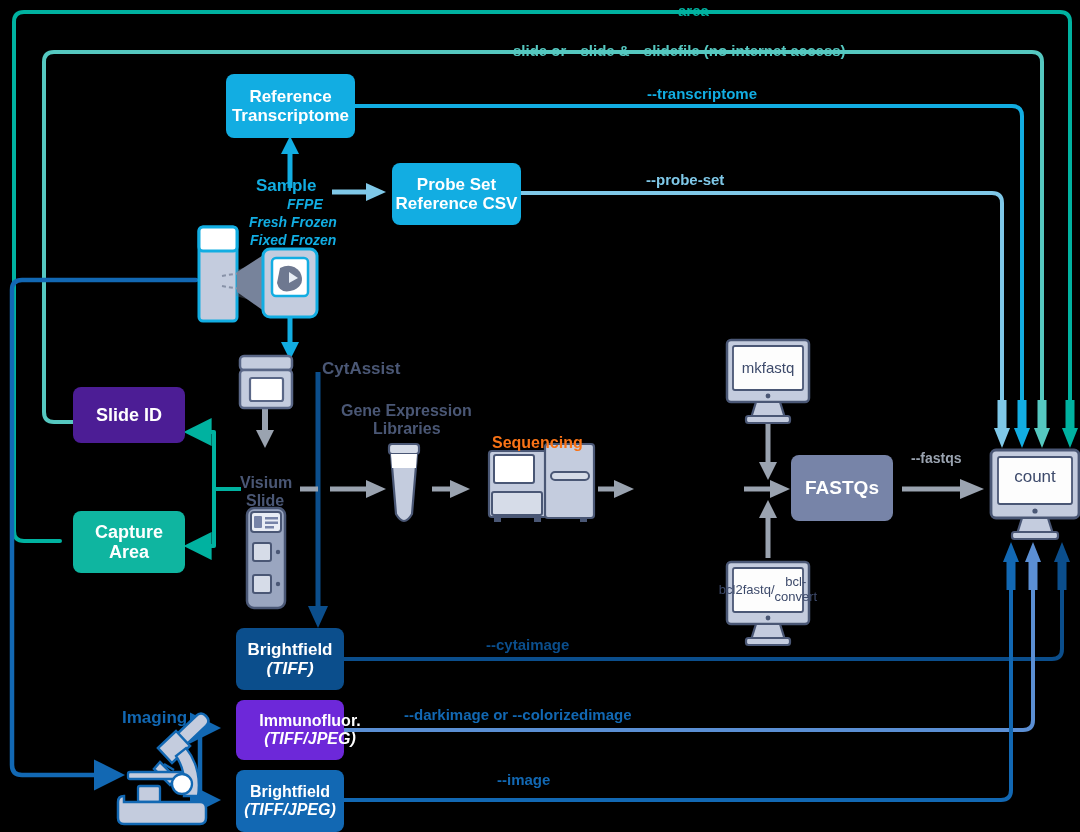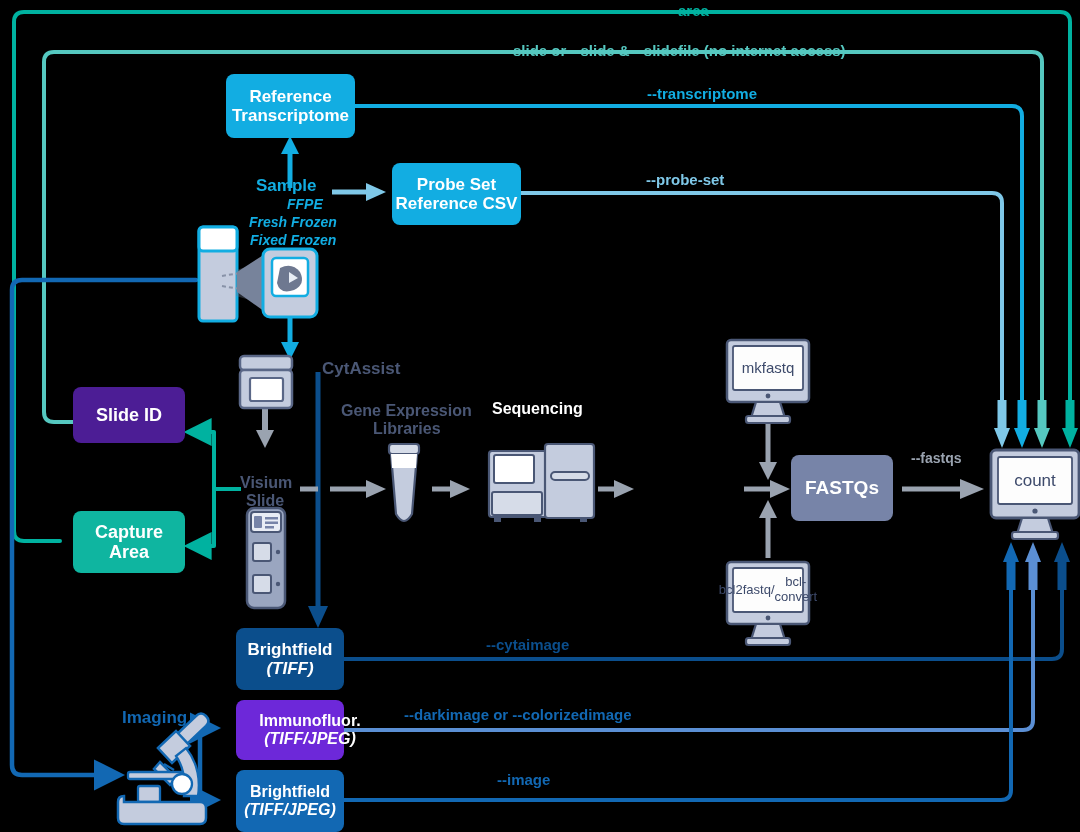--- a/index.html
+++ b/index.html
@@ -298,21 +298,21 @@
     <span class="sub">(TIFF/JPEG)</span>
   </div>
 
   <div class="mon-text" style="left:733px;top:346px;width:70px;height:44px;font-size:15px;">
     <span>mkfastq</span>
   </div>
   <div class="mon-text" style="left:731px;top:568px;width:74px;height:44px;font-size:13px;flex-direction:row;">
     <span>bcl2fastq/</span>
     <span>bcl-convert</span>
   </div>
-  <div class="mon-text" style="left:998px;top:457px;width:74px;height:47px;font-size:17px;">
+  <div class="mon-text" style="left:998px;top:440px;width:74px;height:47px;font-size:17px;align-items:flex-end;">
     <span>count</span>
   </div>
 
   <div class="lbl" style="left:668px;top:2px;font-size:15px;color:#00B2A0;">--area</div>
 
   <div class="lbl" style="left:503px;top:42px;font-size:15px;color:#55C8C0;">--slide or --slide &amp; --slidefile (no internet access)</div>
 
   <div class="lbl" style="left:647px;top:85px;font-size:15px;color:#12ADE2;">--transcriptome</div>
 
   <div class="lbl" style="left:646px;top:171px;font-size:15px;color:#7FC8E8;">--probe-set</div>
@@ -331,17 +331,17 @@
   <div class="lbl it" style="left:250px;top:232px;font-size:14px;color:#12ADE2;">Fixed Frozen</div>
 
   <div class="lbl" style="left:322px;top:359px;font-size:17px;color:#4A5775;">CytAssist</div>
 
   <div class="lbl" style="left:240px;top:474px;font-size:16px;color:#4A5775;">Visium</div>
   <div class="lbl" style="left:246px;top:492px;font-size:16px;color:#4A5775;">Slide</div>
 
   <div class="lbl" style="left:341px;top:402px;font-size:16px;color:#4A5775;">Gene Expression</div>
   <div class="lbl" style="left:373px;top:420px;font-size:16px;color:#4A5775;">Libraries</div>
 
-  <div class="lbl" style="left:492px;top:400px;font-size:16px;color:#ffffff;">Sequencing</div>
+  <div class="lbl" style="left:492px;top:434px;font-size:16px;color:#f97316;">Sequencing</div>
 
   <div class="lbl" style="left:122px;top:708px;font-size:17px;color:#1268B3;">Imaging</div>
 
 </div>
 
 </body></html>

